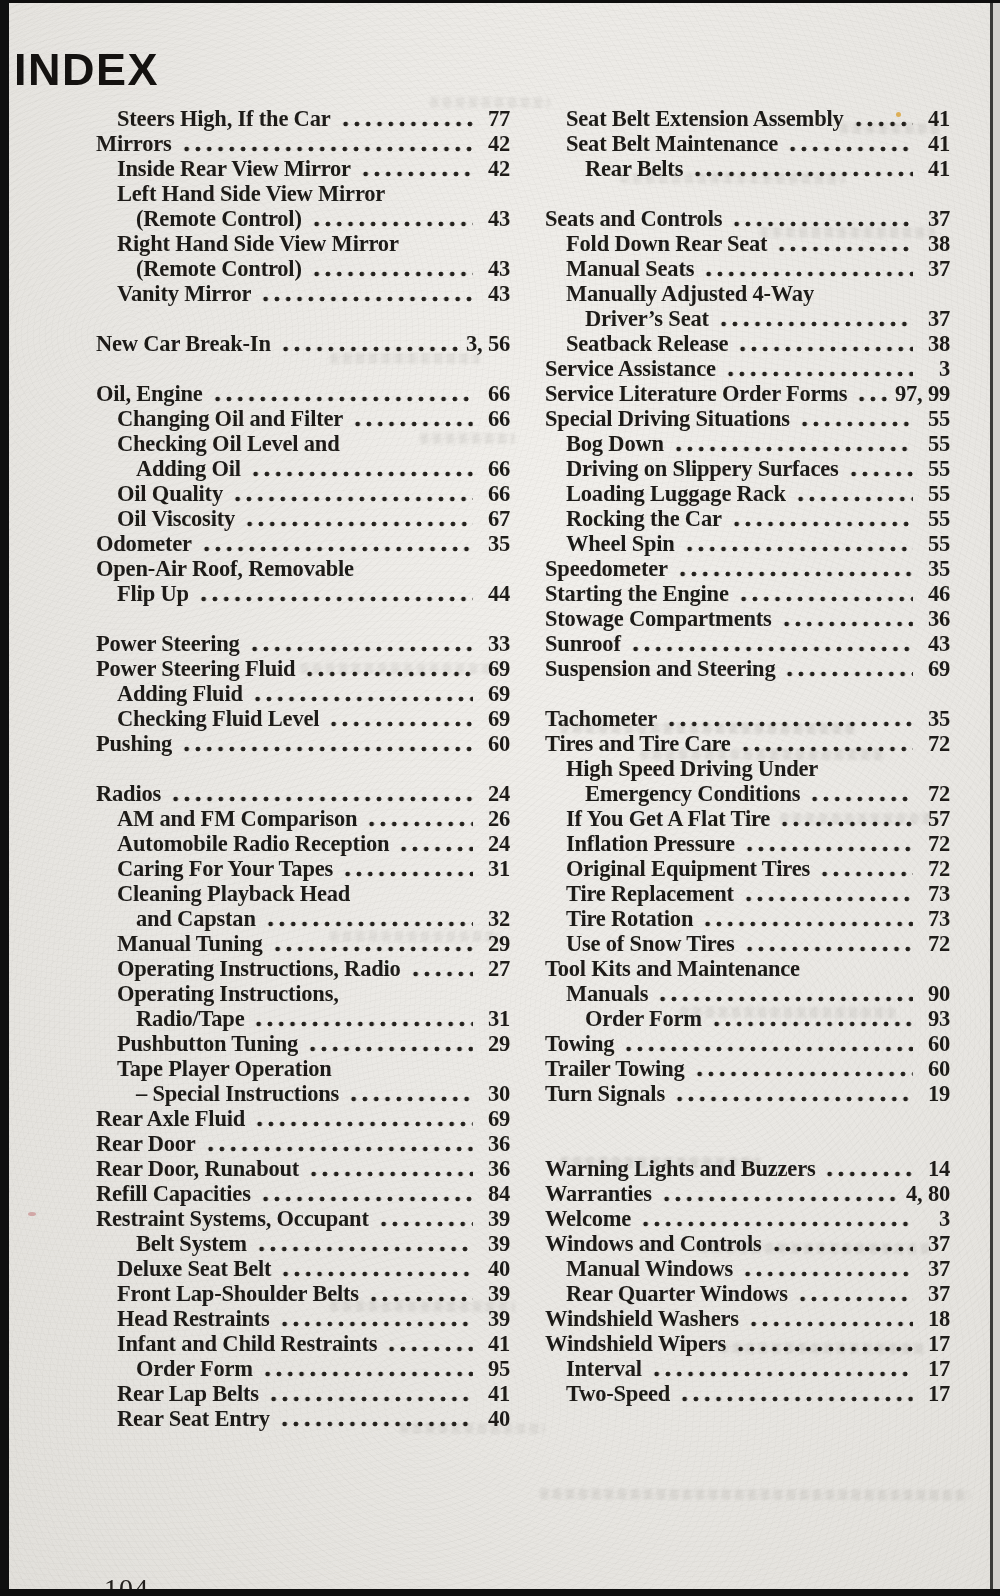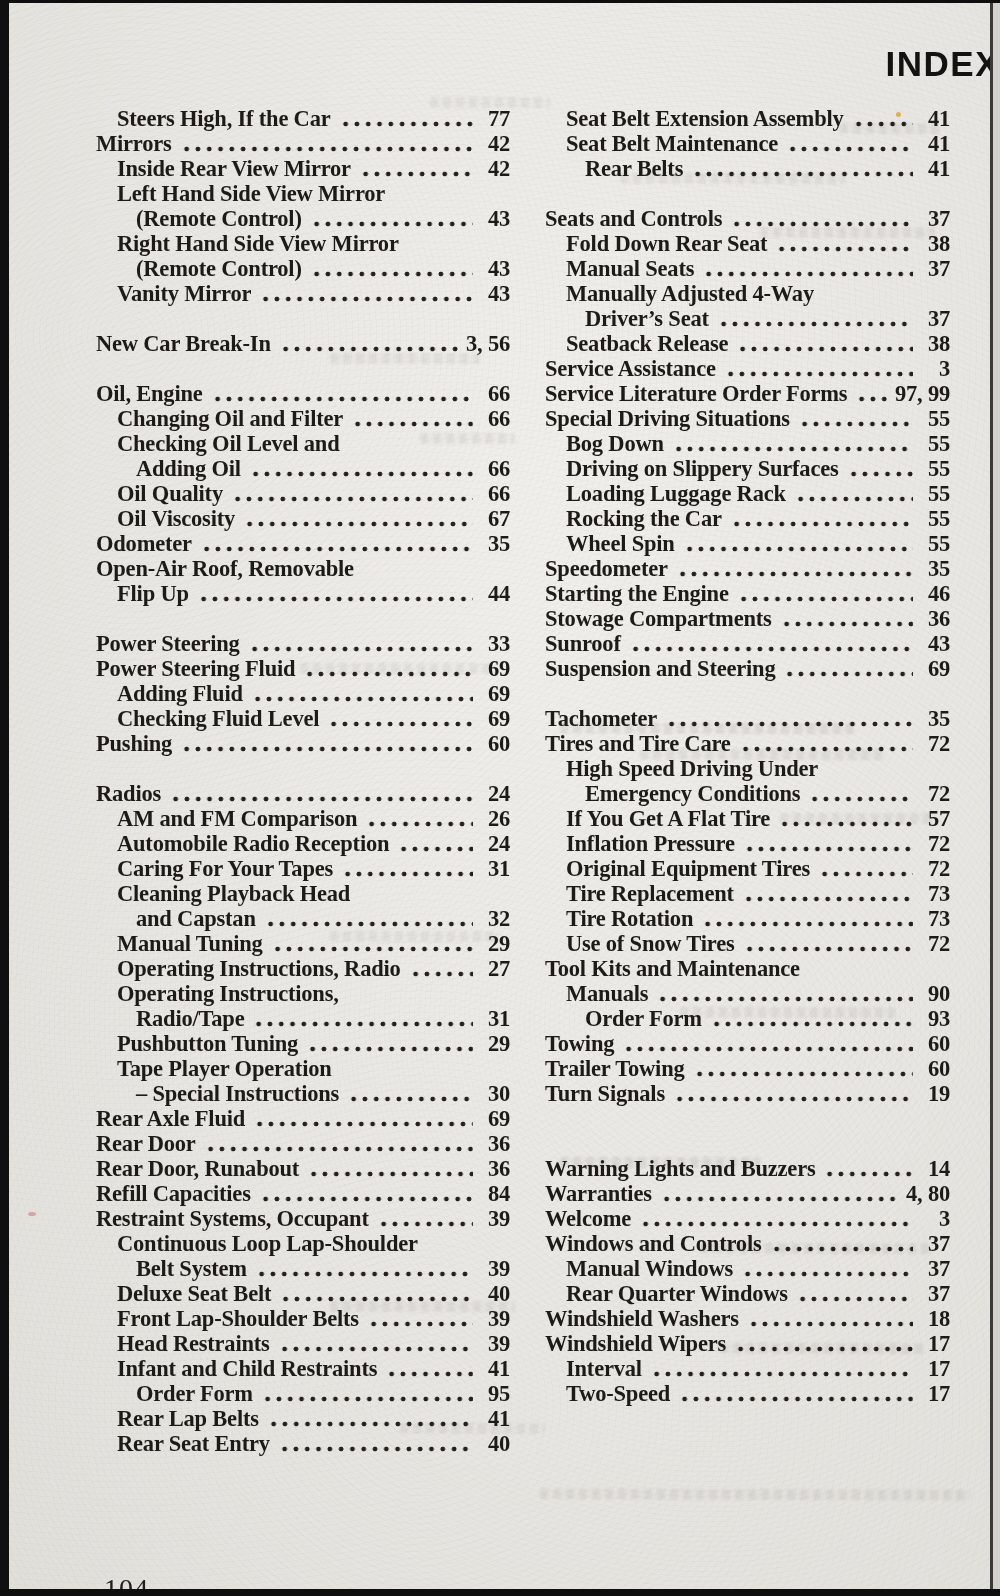--- a/index.html
+++ b/index.html
@@ -37,23 +37,23 @@
     position:absolute;height:13px;border-radius:3px;
     background:repeating-linear-gradient(90deg, rgba(112,109,104,.42) 0 8px, rgba(112,109,104,.06) 8px 13px);
     filter:blur(1.4px);transform:scaleY(.85) rotate(.2deg);
     pointer-events:none;z-index:1;
   }
   .speck{position:absolute;border-radius:50%;z-index:2;}
 
   .title{
     position:absolute;top:44px;left:0;width:100%;
     margin:0;padding-left:14px;box-sizing:border-box;
-    text-align:right;
+    text-align:left;
     font-family:"Liberation Sans", sans-serif;
-    font-weight:700;font-size:35px;letter-spacing:1.5px;
+    font-weight:700;font-size:45px;letter-spacing:1.5px;
     color:#141210;z-index:3;
   }
   .col{
     position:absolute;top:106px;z-index:3;
     font-size:22.5px;font-weight:700;letter-spacing:-0.2px;
   }
   .col-left{left:96px;width:414px;}
   .col-right{left:545px;width:405px;}
   .row{display:flex;height:25px;line-height:25px;white-space:nowrap;}
   .row .lab{flex:0 0 auto;}
@@ -292,23 +292,20 @@
       <div class="row i0">
         <span class="lab">Refill Capacities</span>
         <span class="leader"></span>
         <span class="pg">84</span>
       </div>
       <div class="row i0">
         <span class="lab">Restraint Systems, Occupant</span>
         <span class="leader"></span>
         <span class="pg">39</span>
       </div>
-      <div class="row i1">
-        <span class="lab">Continuous Loop Lap-Shoulder</span>
-      </div>
       <div class="row i2">
         <span class="lab">Belt System</span>
         <span class="leader"></span>
         <span class="pg">39</span>
       </div>
       <div class="row i1">
         <span class="lab">Deluxe Seat Belt</span>
         <span class="leader"></span>
         <span class="pg">40</span>
       </div>

